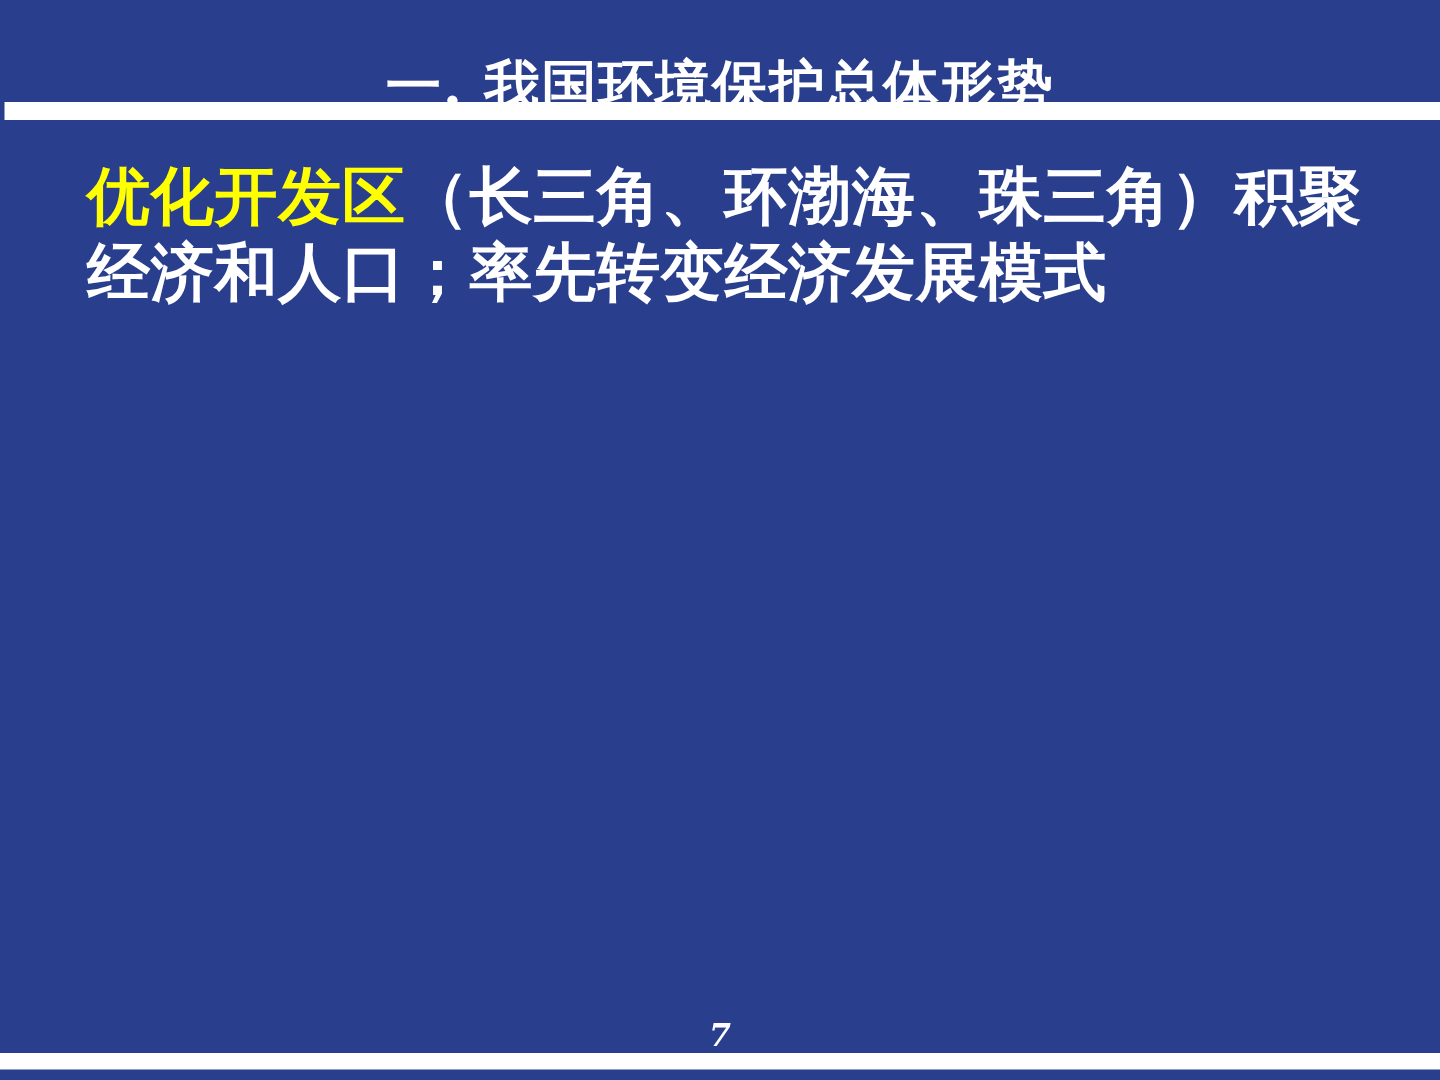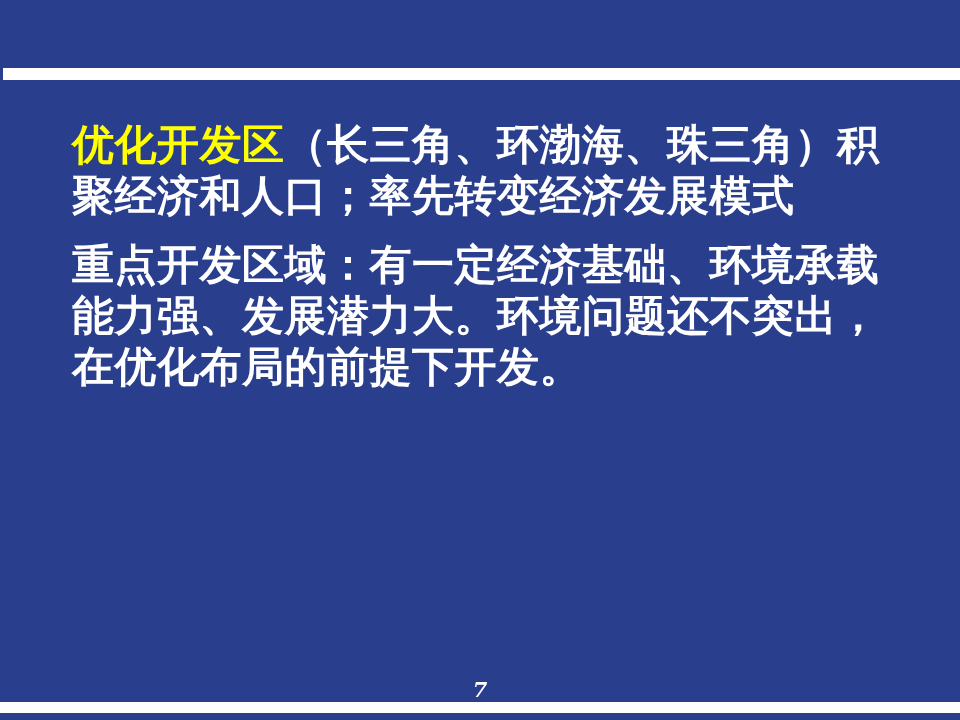--- a/index.html
+++ b/index.html
@@ -40,21 +40,21 @@
     width: 858px;
     color: #ffffff;
     font-size: 42px;
     line-height: 51px;
     font-weight: bold;
     letter-spacing: 0.5px;
     text-align: left;
     word-break: break-all;
     line-break: anywhere;
   }
-  .body-text p { margin: 18px; padding: 0; }
+  .body-text p { margin: 4px; padding: 0; }
   .hl { color: #ffff00; }
   .hl.underlined {
     text-decoration: underline;
     text-decoration-thickness: 3px;
     text-underline-offset: 5px;
   }
   .page-number {
     position: absolute;
     top: 677px;
     left: 0;
@@ -73,25 +73,25 @@
     right: 0;
     height: 11px;
     background: #ffffff;
   }
 </style>
 </head>
 <body>
 
 <div class="slide">
 
+  <div class="title">一. 我国环境保护总体形势</div>
 
   <div class="title-rule"></div>
 
   <div class="body-text">
     <p><span class="hl">优化开发区</span><span>（长三角、环渤海、珠三角）积聚经济和人口；率先转变经济发展模式</span></p>
-    <p><span class="hl"></span><span>重点开发区域：有一定经济基础、环境承载能力强、发展潜力大。环境问题还不突出，在优化布局的前提下开发。</span></p>
   </div>
 
   <div class="page-number">7</div>
 
   <div class="bottom-rule"></div>
 
 </div>
 
 </body></html>

